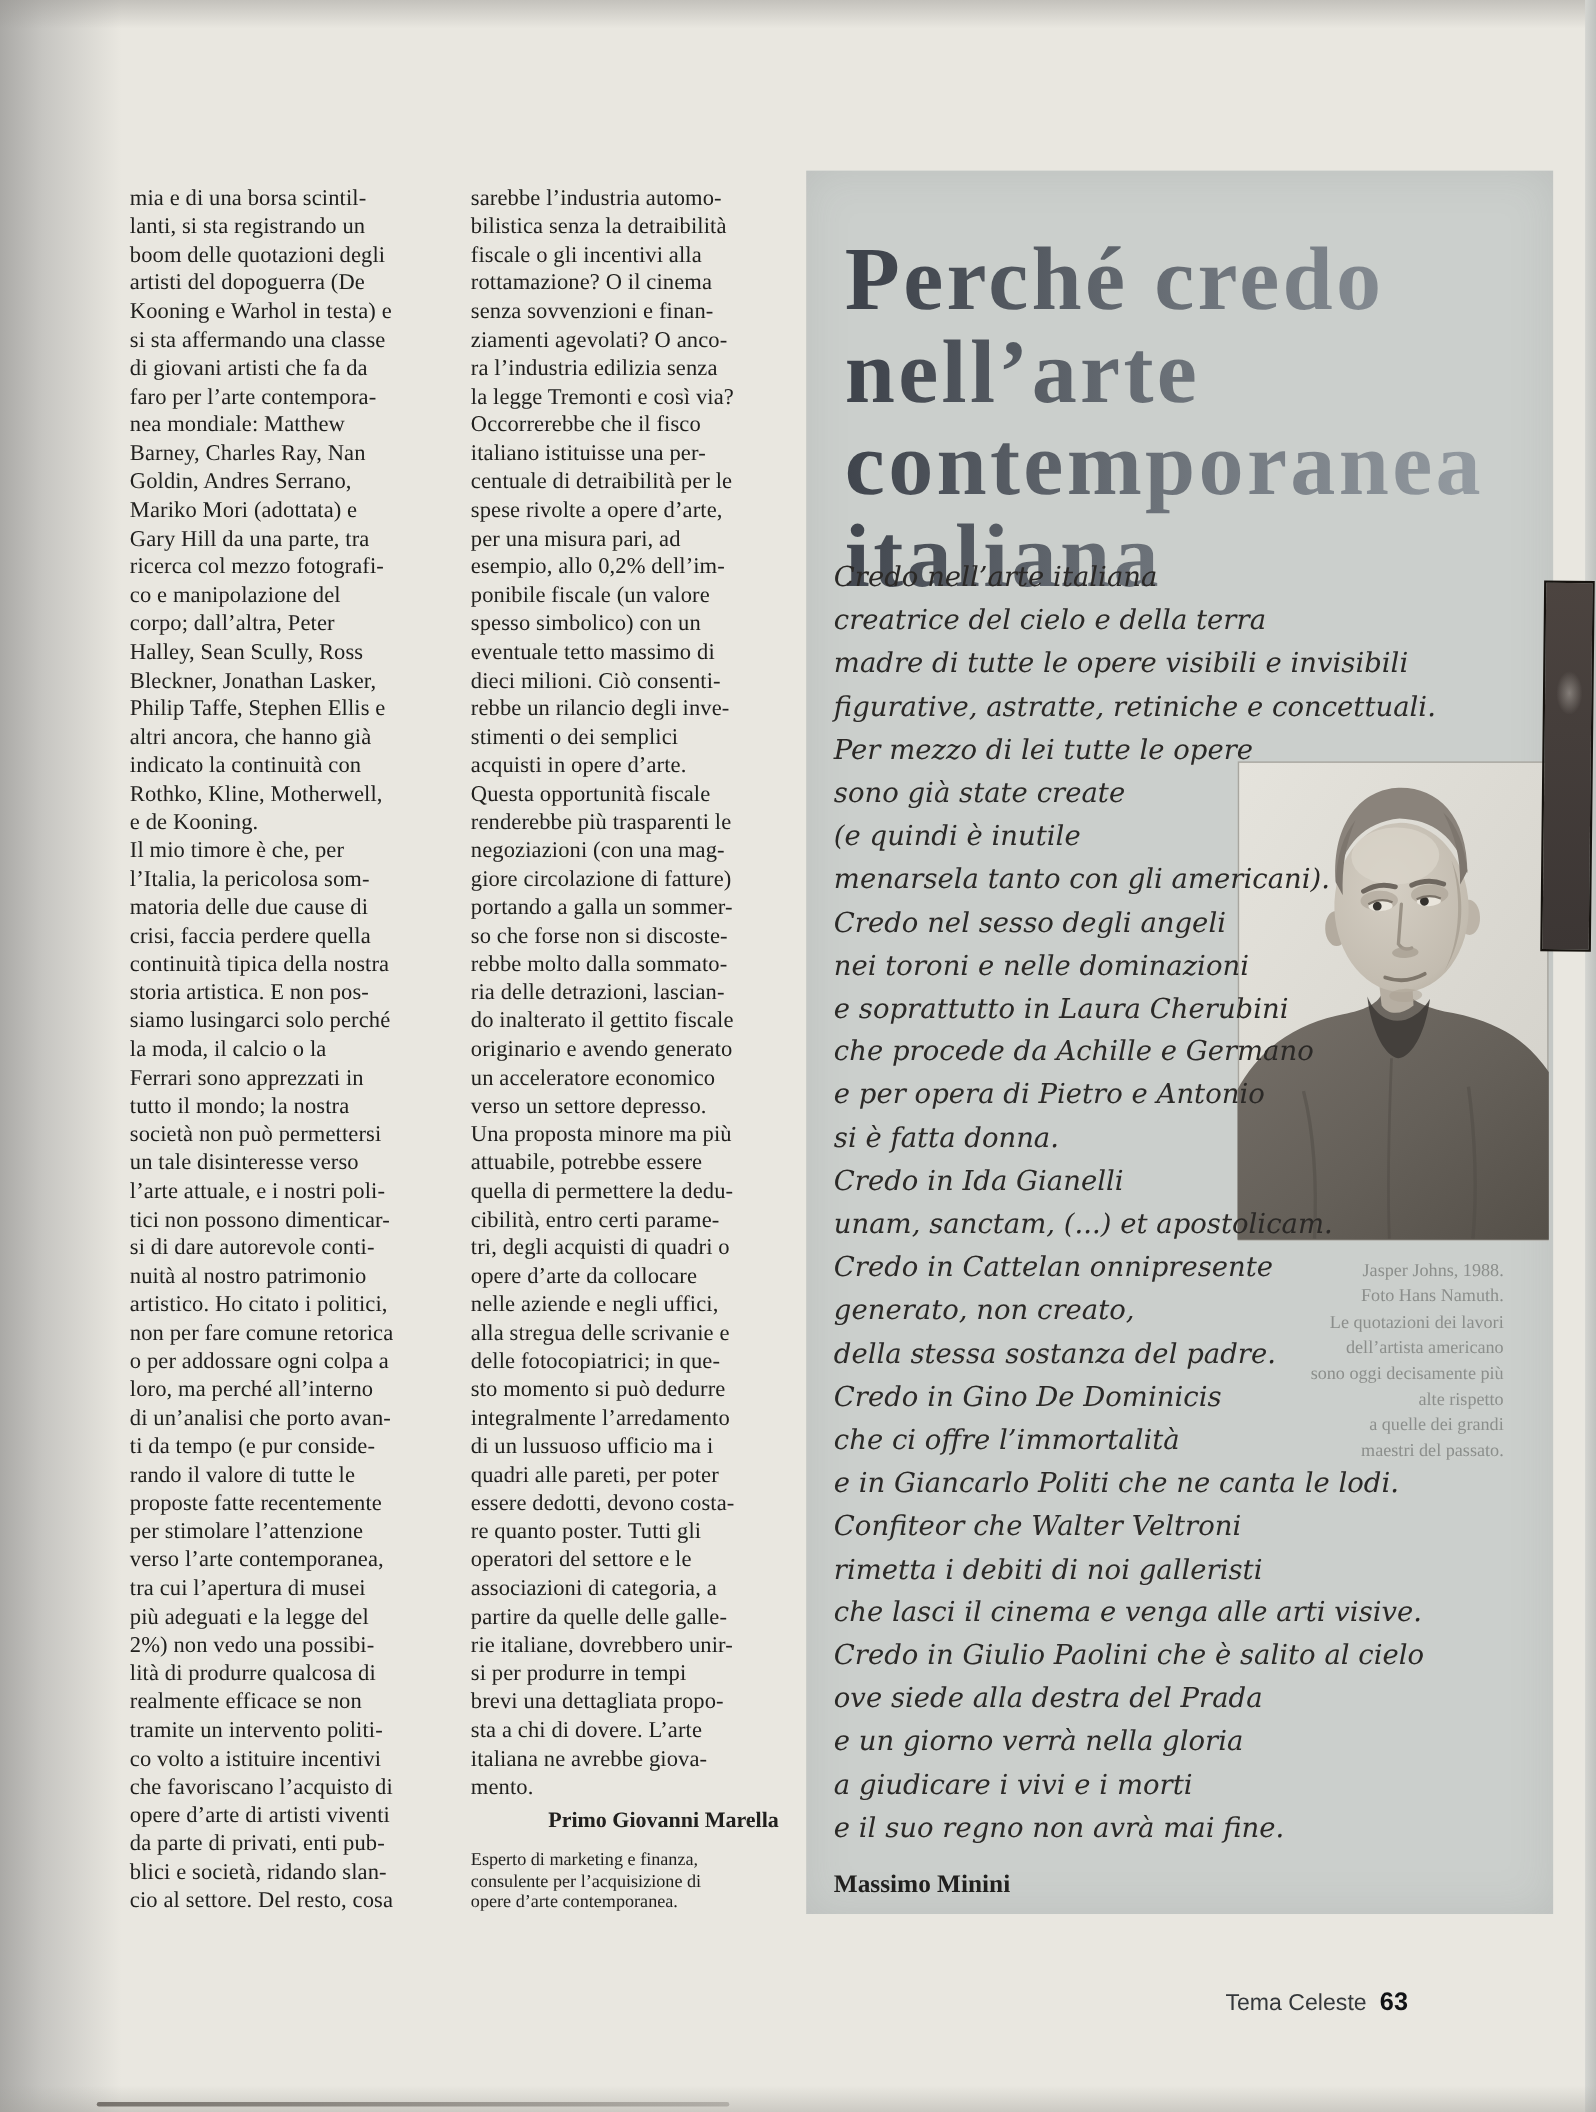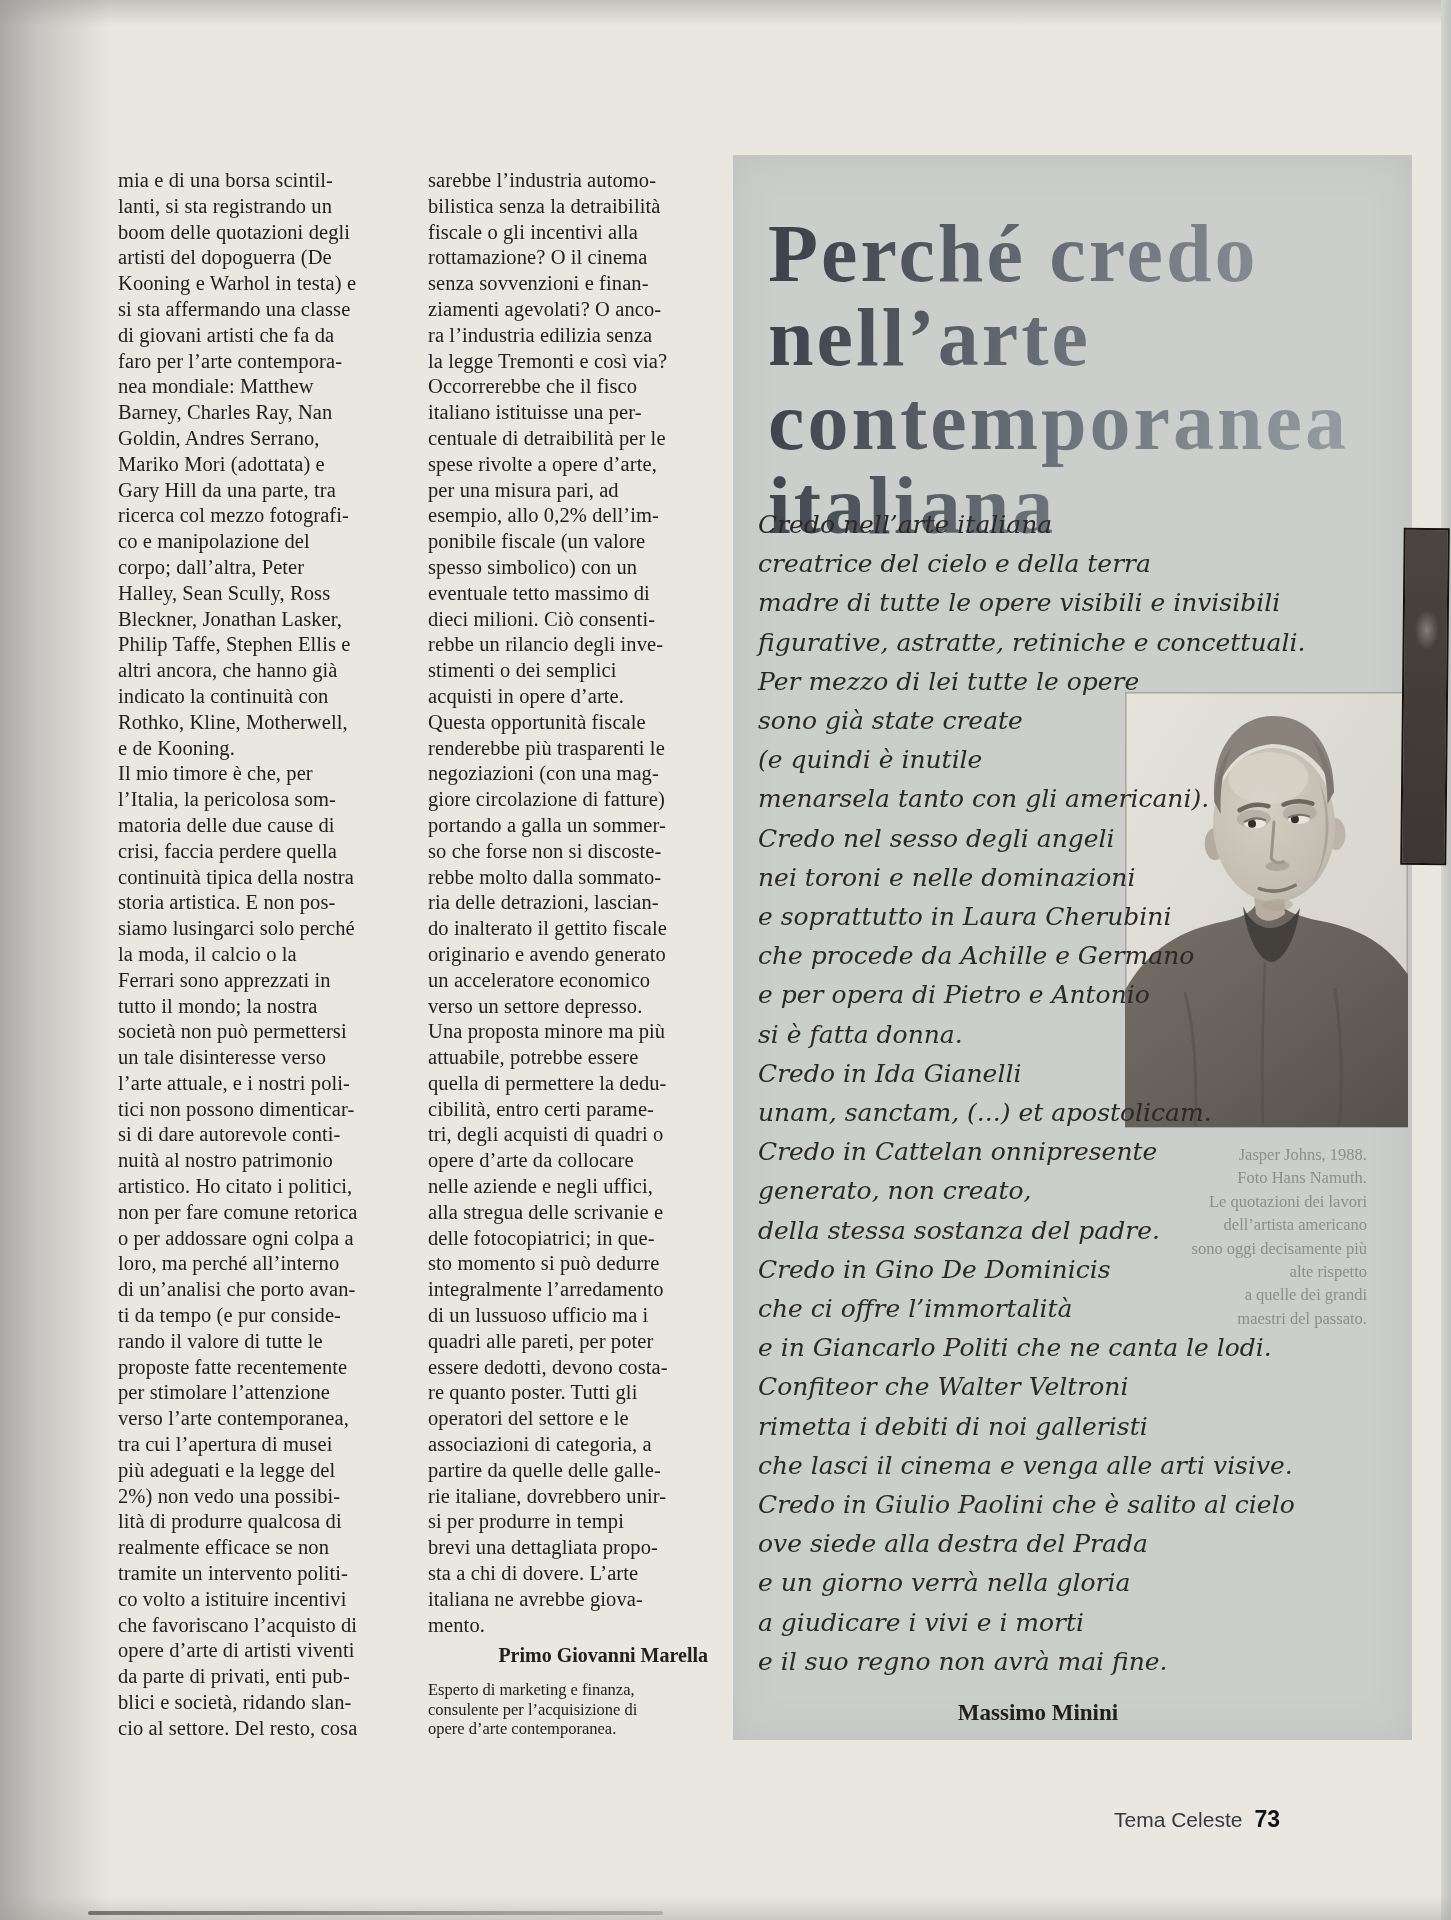--- a/index.html
+++ b/index.html
@@ -85,21 +85,21 @@
   .credo-poem{
     left:758px;top:505px;width:560px;
     font-size:25px;line-height:39.2px;
     font-style:italic;
     font-family:"DejaVu Serif","Liberation Serif",serif;
     color:var(--credo-ink);
     z-index:3;
   }
   .signature{
     left:758px;top:1700px;width:560px;
-    text-align:center;font-size:23px;font-weight:bold;
+    text-align:left;font-size:23px;font-weight:bold;
     color:var(--body-ink);
   }
 
   
   .photo-frame{left:1125px;top:692px;width:283px;height:436px;z-index:2;}
   .photo-caption{
     left:1133px;top:1143px;width:234px;
     text-align:right;
     font-family:Liberation Serif, serif;
     font-size:16.5px;line-height:23.4px;
@@ -376,14 +376,14 @@
 sono oggi decisamente più
 alte rispetto
 a quelle dei grandi
 maestri del passato.</div>
 
 <div class="abs next-page-sliver">
   <div class="sliver-glow"></div>
 </div>
 
 <div class="abs page-footer">
-  <span>Tema Celeste</span><span class="num">73</span>
+  <span>Tema Celeste</span><span class="num">63</span>
 </div>
 
 </body></html>

